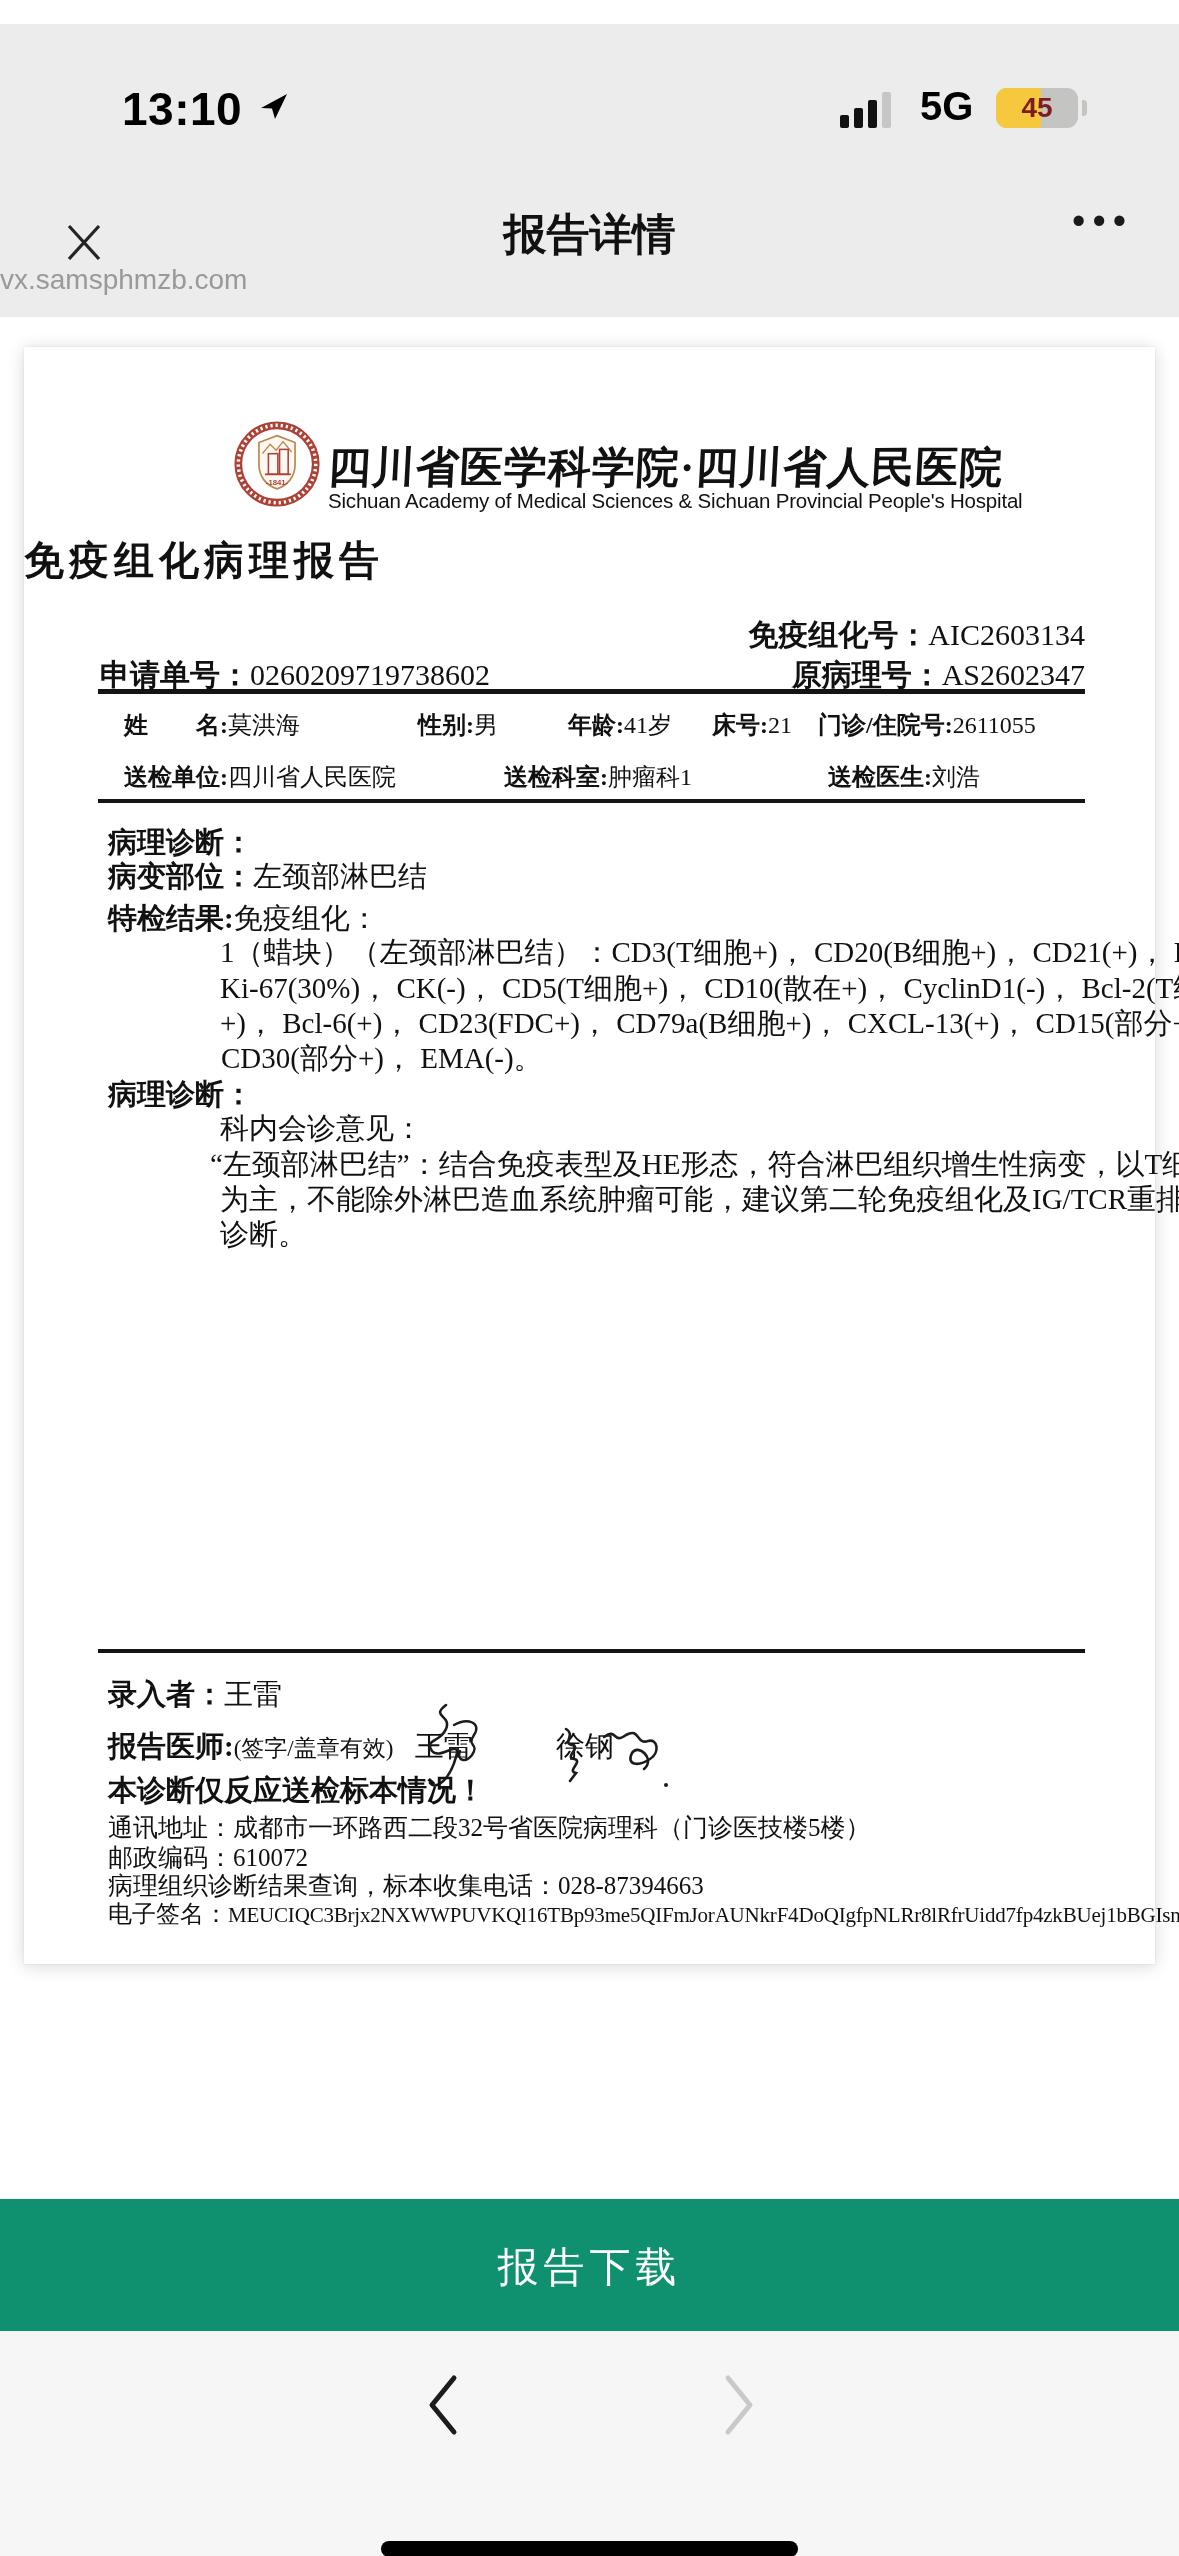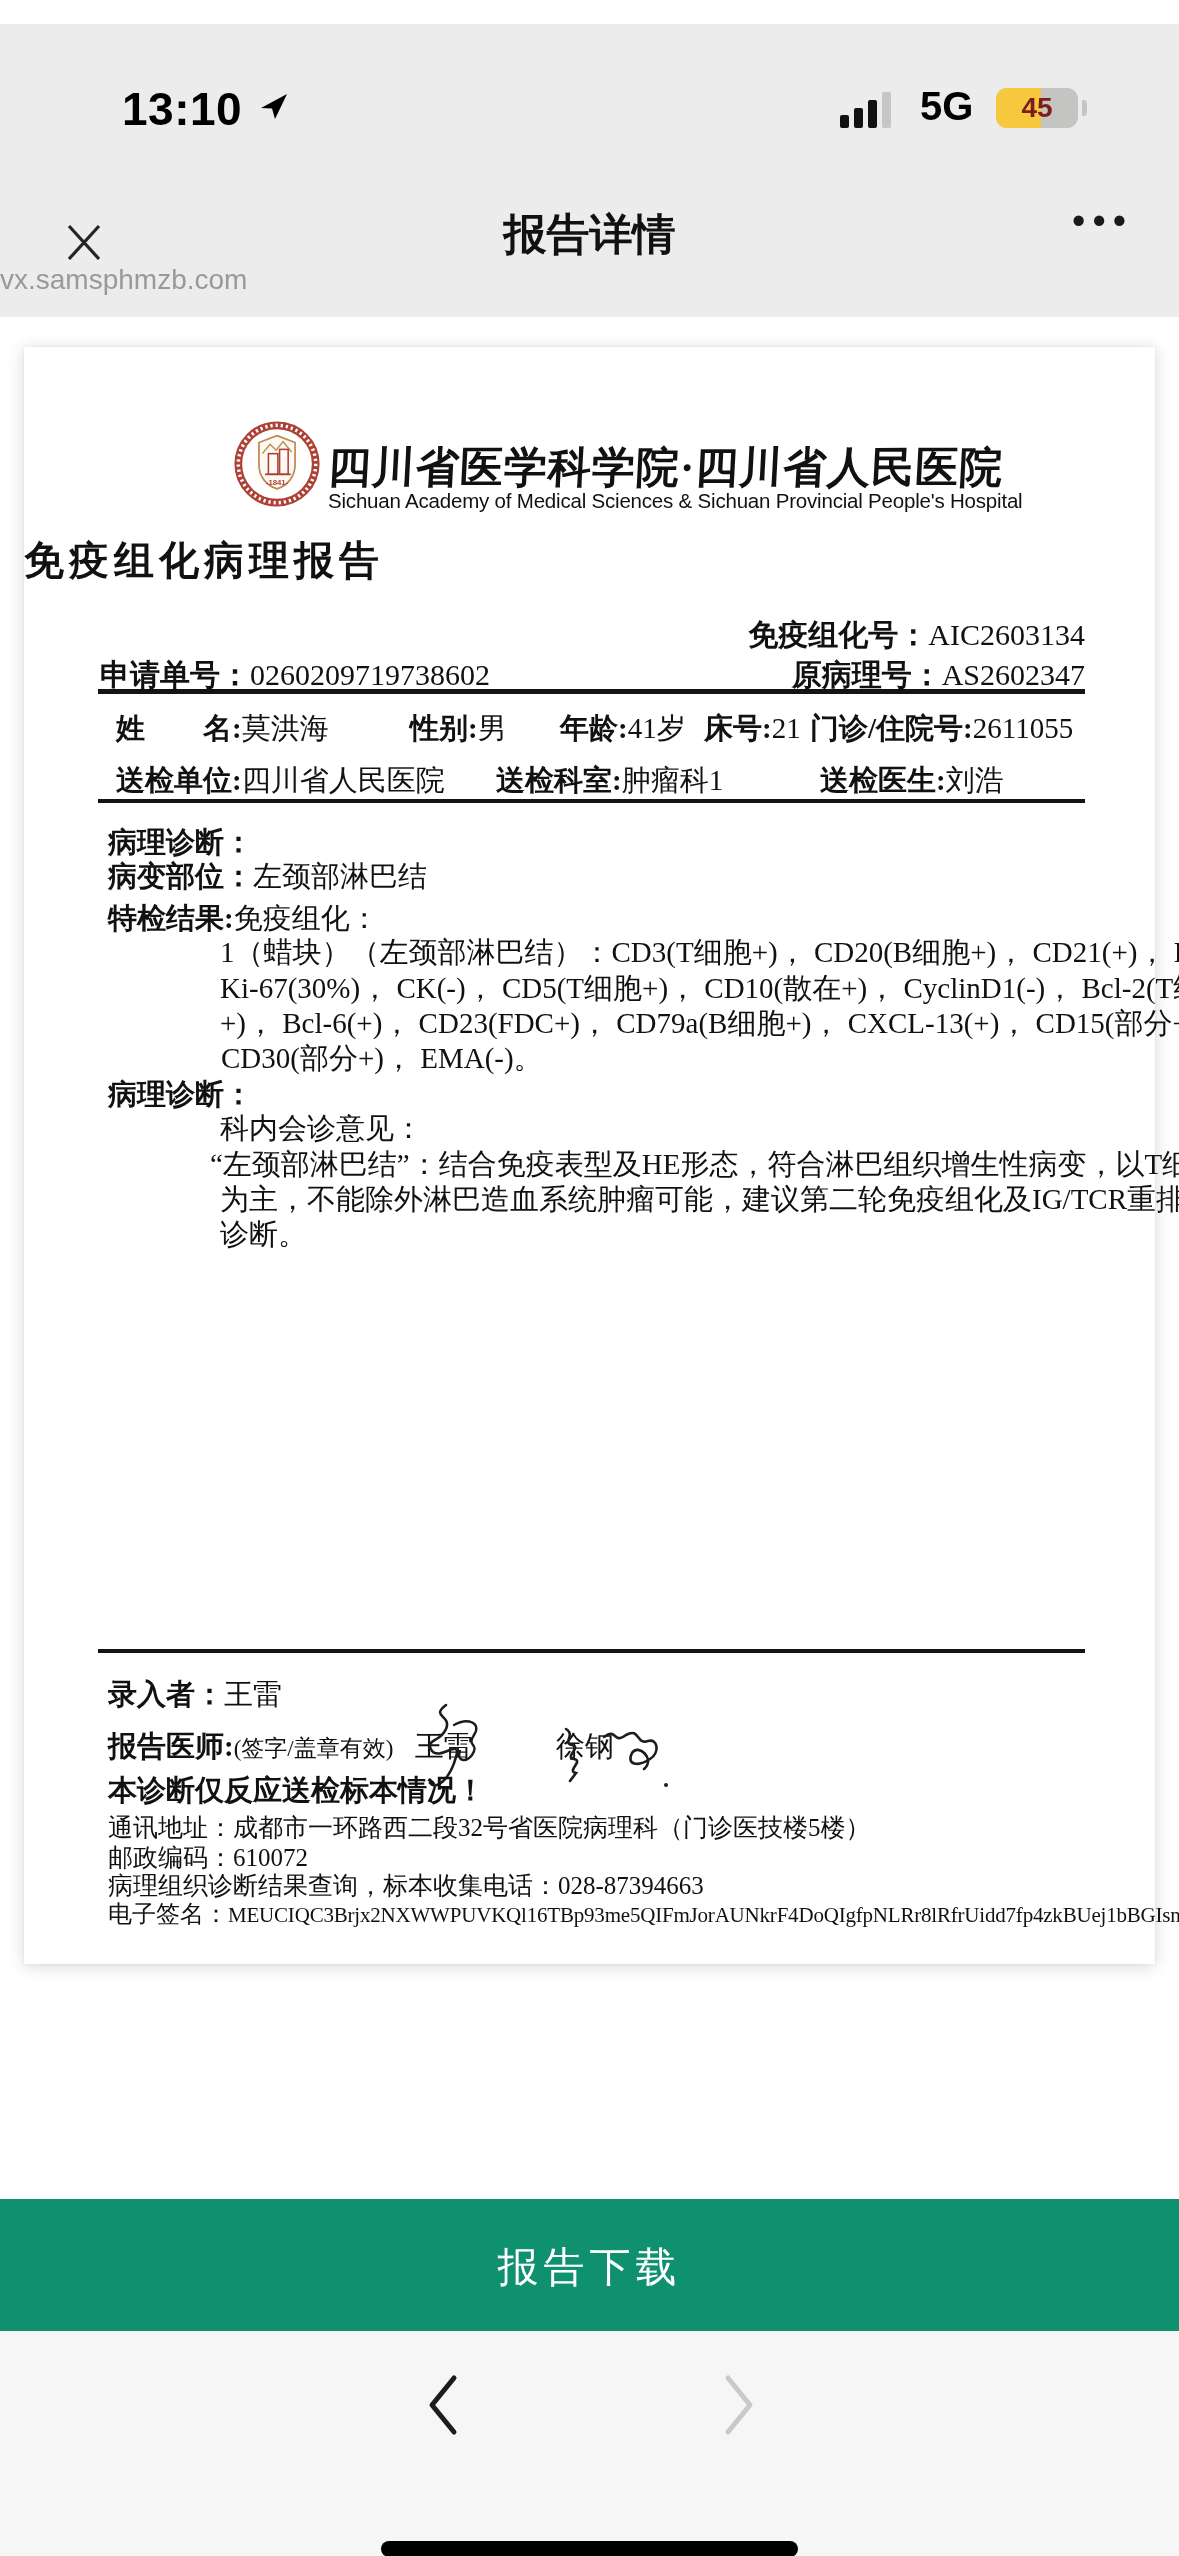--- a/index.html
+++ b/index.html
@@ -29,21 +29,21 @@
   
   .paper{position:absolute;left:24px;top:323px;width:1131px;height:1617px;background:#ffffff;
          box-shadow:0 2px 16px rgba(0,0,0,.16), 0 0 2px rgba(0,0,0,.08);
          font-family:"Liberation Serif","DejaVu Serif",serif;color:#111;}
   .hosp-cn{position:absolute;left:304px;top:92px;font-size:43px;font-weight:900;letter-spacing:1px;transform:skewX(-3deg);white-space:nowrap;}
   .hosp-en{position:absolute;left:304px;top:142px;font-size:20.5px;font-weight:400;font-family:"Liberation Sans",sans-serif;letter-spacing:-.2px;white-space:nowrap;}
   .rtitle{position:absolute;left:0;top:186px;width:1131px;font-size:40px;font-weight:700;letter-spacing:5px;}
   .numline{font-size:30px;white-space:nowrap;}
   .hr{position:absolute;left:74px;right:70px;background:#141414;}
   .lbl{font-weight:700;}
-  .row{position:absolute;left:8px;width:1126px;height:40px;font-size:29px;}
+  .row{position:absolute;left:16px;width:1126px;height:40px;font-size:24px;}
   .fld{position:absolute;white-space:nowrap;}
   .bodyline{position:absolute;font-size:29px;white-space:nowrap;}
   .small{font-family:"Liberation Serif","DejaVu Serif",serif;}
 
   
   .dlbtn{position:absolute;left:0;top:2175px;width:1179px;height:136px;background:#0f9170;display:flex;
          align-items:center;justify-content:center;cursor:pointer;}
   .dlbtn span{color:#fff;font-size:41px;letter-spacing:5px;}
   .bottombar{position:absolute;left:0;top:2307px;width:1179px;height:249px;background:#f6f6f6;}
   .chev{position:absolute;top:2348px;width:44px;height:66px;cursor:pointer;}

